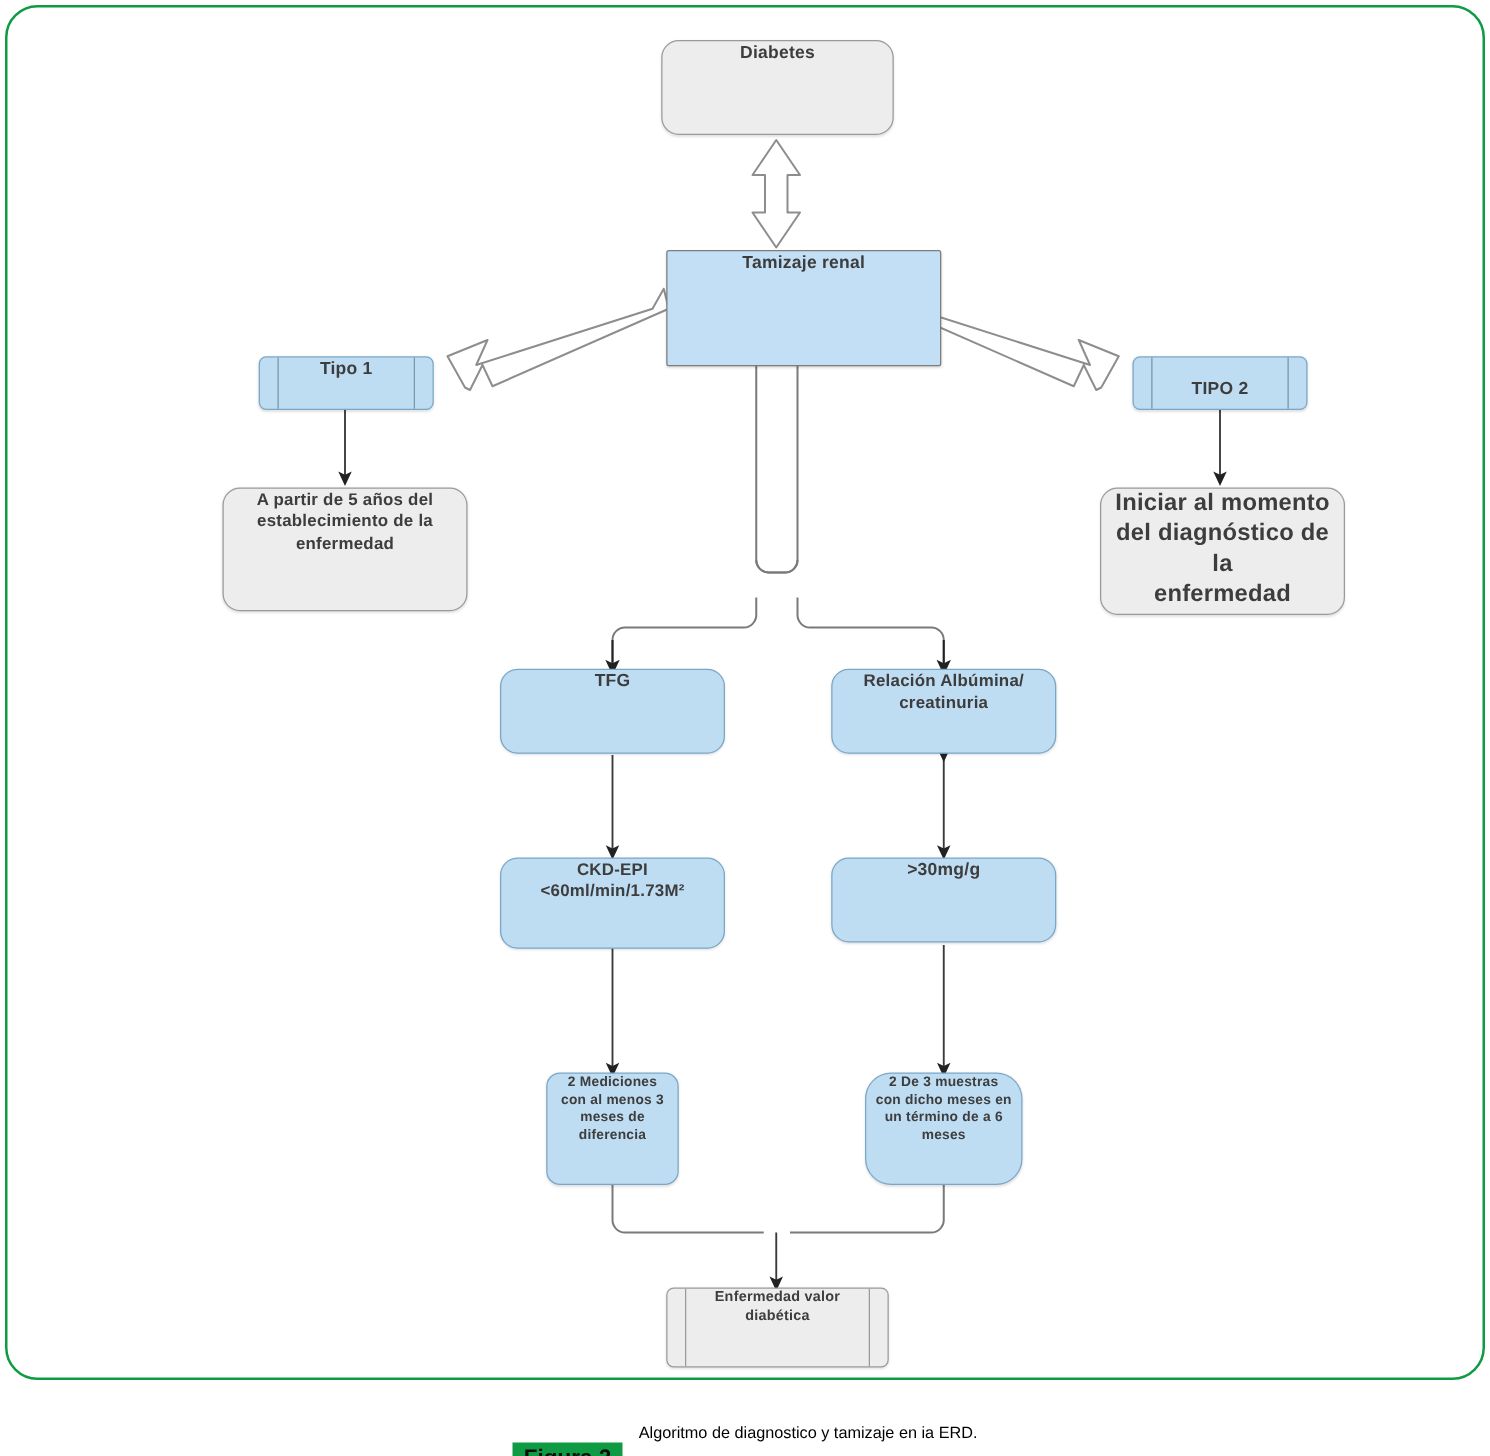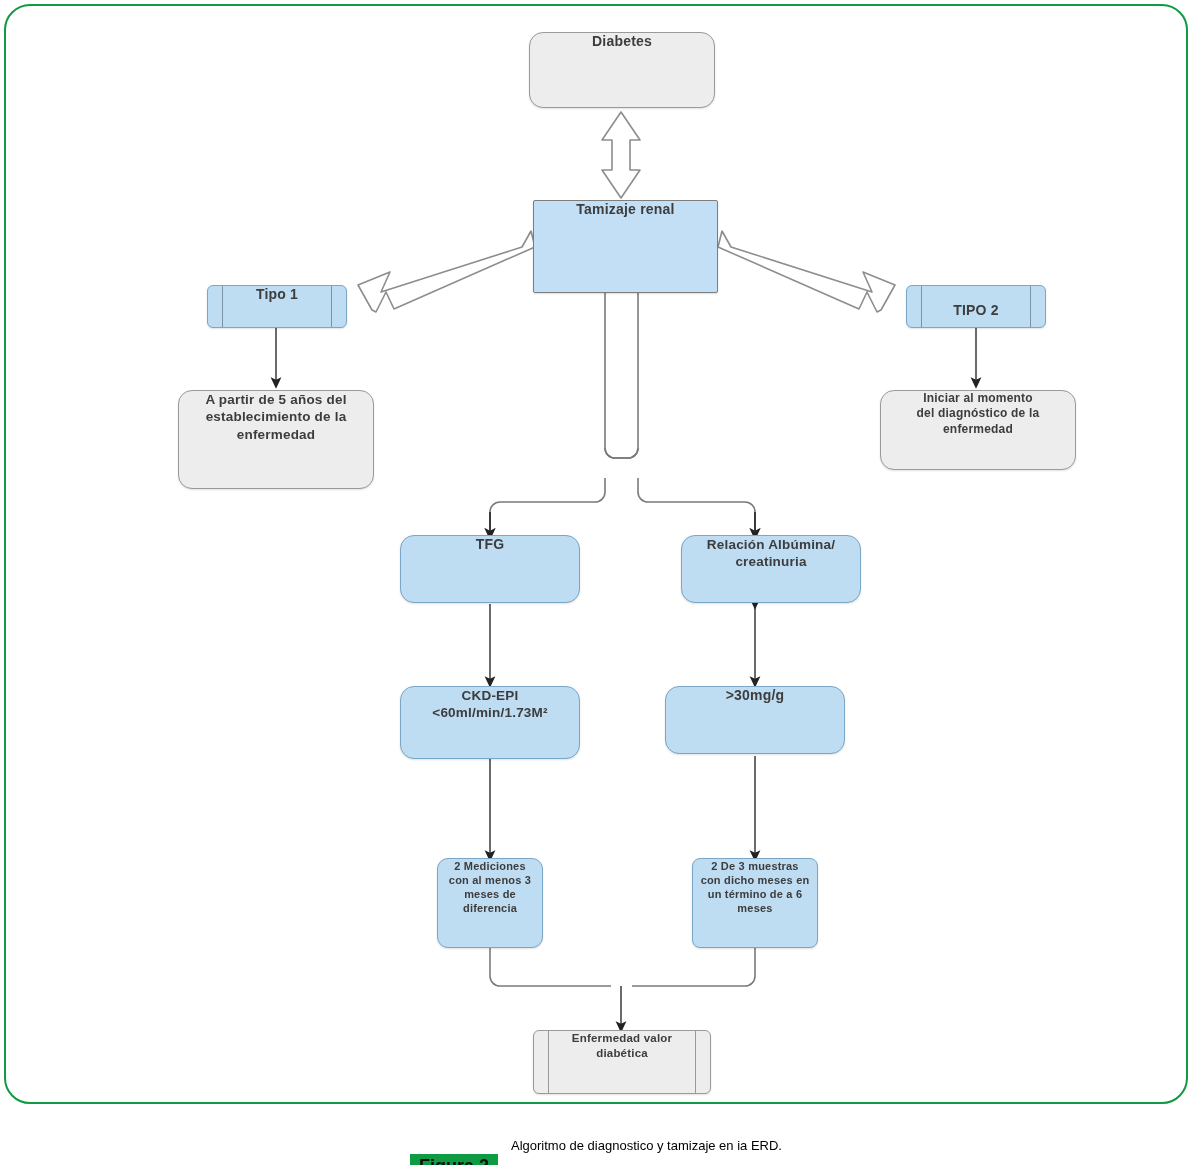--- a/index.html
+++ b/index.html
@@ -220,21 +220,21 @@
       </g>
       <g>
         <line x1="621" y1="986" x2="621" y2="1027" stroke="#3a3a3a" stroke-width="1.5" marker-end="url(#ah)"></line>
       </g>
     </svg>
 
     <div class="node gray-round" style="left:529px; top:32px; width:186px; height:76px; font-size:14px;">
       <span class="txt">Diabetes</span>
     </div>
 
-    <div class="node blue-rect" style="left:533px; top:200px; width:185px; height:93px; font-size:14px;">
+    <div class="node blue-rect" style="left:533px; top:200px; width:220px; height:93px; font-size:14px;">
       <span class="txt">Tamizaje renal</span>
     </div>
 
     <div class="proc blue" style="left:207px; top:285px; width:138px; height:41px;">
       <span class="bar l"></span>
       <span class="bar r"></span>
       <div class="node" style="left:0; top:0; width:100%; height:100%; font-size:14px;">
         <span class="txt">Tipo 1</span>
       </div>
     </div>
@@ -248,33 +248,33 @@
     </div>
 
     <div class="node gray-round" style="left:178px; top:390px; width:196px; height:99px; font-size:13.5px;">
       <span class="txt">
         <span>A partir de 5 años del</span><br>
         <span>establecimiento de la</span><br>
         <span>enfermedad</span>
       </span>
     </div>
 
-    <div class="node gray-round" style="left:880px; top:390px; width:196px; height:80px; font-size:12px;">
+    <div class="node gray-round" style="left:880px; top:390px; width:196px; height:102px; font-size:19px;">
       <span class="txt">
         <span>Iniciar al momento</span><br>
         <span>del diagnóstico de la</span><br>
         <span>enfermedad</span>
       </span>
     </div>
 
     <div class="node blue-round" style="left:400px; top:535px; width:180px; height:68px; font-size:14px;">
       <span class="txt">TFG</span>
     </div>
 
-    <div class="node blue-round" style="left:665px; top:535px; width:180px; height:68px; font-size:13.5px;margin-left:16px;">
+    <div class="node blue-round" style="left:665px; top:535px; width:180px; height:68px; font-size:13.5px;">
       <span class="txt">
         <span>Relación Albúmina/</span><br>
         <span>creatinuria</span>
       </span>
     </div>
 
     <div class="node blue-round" style="left:400px; top:686px; width:180px; height:73px; font-size:13.5px;">
       <span class="txt">
         <span>CKD-EPI</span><br>
         <span>&lt;60ml/min/1.73M²</span>
@@ -287,21 +287,21 @@
 
     <div class="node blue-round" style="left:437px; top:858px; width:106px; height:90px; font-size:11px; border-radius:11px;">
       <span class="txt">
         <span>2 Mediciones</span><br>
         <span>con al menos 3</span><br>
         <span>meses de</span><br>
         <span>diferencia</span>
       </span>
     </div>
 
-    <div class="node blue-round" style="left:692px; top:858px; width:126px; height:90px; font-size:11px; border-radius:8px;">
+    <div class="node blue-round" style="left:692px; top:858px; width:126px; height:90px; font-size:11px; border-radius:21px;">
       <span class="txt">
         <span>2 De 3 muestras</span><br>
         <span>con dicho meses en</span><br>
         <span>un término de a 6</span><br>
         <span>meses</span>
       </span>
     </div>
 
     <div class="proc gray" style="left:533px; top:1030px; width:176px; height:62px;">
       <span class="bar l"></span>

